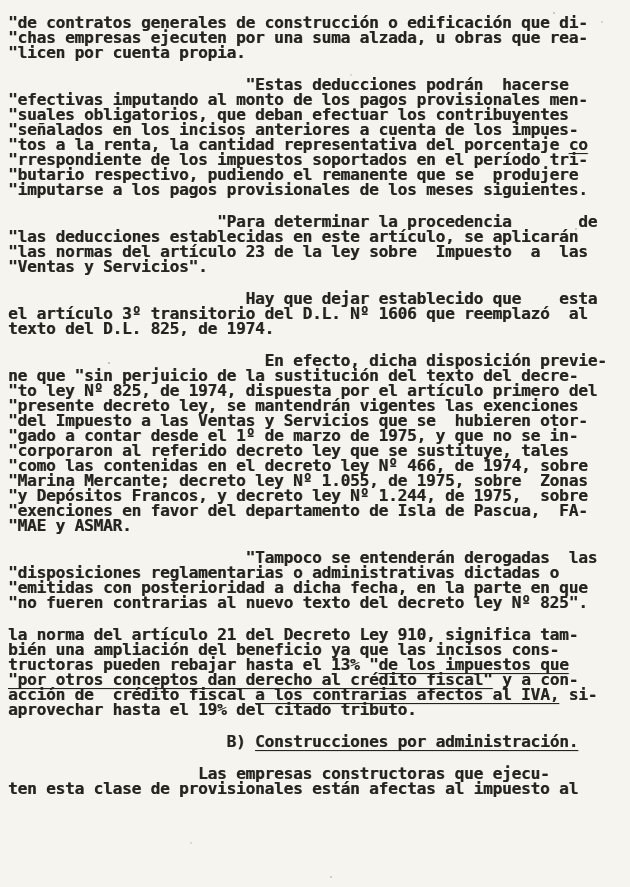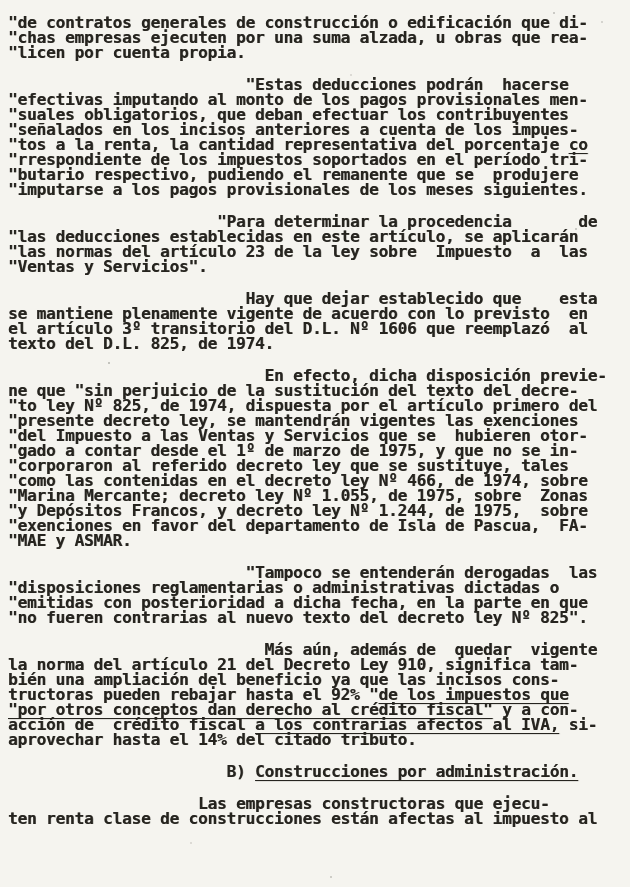--- a/index.html
+++ b/index.html
@@ -79,21 +79,20 @@
       <div class="line"><span>"rrespondiente de los impuestos soportados en el período tri-</span></div>
       <div class="line"><span>"butario respectivo, pudiendo el remanente que se  produjere</span></div>
       <div class="line"><span>"imputarse a los pagos provisionales de los meses siguientes.</span></div>
       <div class="line blank"></div>
       <div class="line"><span>                      "Para determinar la procedencia       de</span></div>
       <div class="line"><span>"las deducciones establecidas en este artículo, se aplicarán</span></div>
       <div class="line"><span>"las normas del artículo 23 de la ley sobre  Impuesto  a  las</span></div>
       <div class="line"><span>"Ventas y Servicios".</span></div>
       <div class="line blank"></div>
       <div class="line"><span>                         Hay que dejar establecido que    esta</span></div>
-      <div class="line"><span>se mantiene plenamente vigente de acuerdo con lo previsto  en</span></div>
       <div class="line"><span>el artículo 3º transitorio del D.L. Nº 1606 que reemplazó  al</span></div>
       <div class="line"><span>texto del D.L. 825, de 1974.</span></div>
       <div class="line blank"></div>
       <div class="line"><span>                           En efecto, dicha disposición previe-</span></div>
       <div class="line"><span>ne que "sin perjuicio de la sustitución del texto del decre-</span></div>
       <div class="line"><span>"to ley Nº 825, de 1974, dispuesta por el artículo primero del</span></div>
       <div class="line"><span>"presente decreto ley, se mantendrán vigentes las exenciones</span></div>
       <div class="line"><span>"del Impuesto a las Ventas y Servicios que se  hubieren otor-</span></div>
       <div class="line"><span>"gado a contar desde el 1º de marzo de 1975, y que no se in-</span></div>
       <div class="line"><span>"corporaron al referido decreto ley que se sustituye, tales</span></div>
@@ -101,27 +100,26 @@
       <div class="line"><span>"Marina Mercante; decreto ley Nº 1.055, de 1975, sobre  Zonas</span></div>
       <div class="line"><span>"y Depósitos Francos, y decreto ley Nº 1.244, de 1975,  sobre</span></div>
       <div class="line"><span>"exenciones en favor del departamento de Isla de Pascua,  FA-</span></div>
       <div class="line"><span>"MAE y ASMAR.</span></div>
       <div class="line blank"></div>
       <div class="line"><span>                         "Tampoco se entenderán derogadas  las</span></div>
       <div class="line"><span>"disposiciones reglamentarias o administrativas dictadas o</span></div>
       <div class="line"><span>"emitidas con posterioridad a dicha fecha, en la parte en que</span></div>
       <div class="line"><span>"no fueren contrarias al nuevo texto del decreto ley Nº 825".</span></div>
       <div class="line blank"></div>
-      <div class="line"><span>                           Más aún, además de  quedar  vigente</span></div>
       <div class="line"><span>la norma del artículo 21 del Decreto Ley 910, significa tam-</span></div>
       <div class="line"><span>bién una ampliación del beneficio ya que las incisos cons-</span></div>
-      <div class="line"><span>tructoras pueden rebajar hasta el 92% "</span><span class="u">de los impuestos que</span></div>
+      <div class="line"><span>tructoras pueden rebajar hasta el 13% "</span><span class="u">de los impuestos que</span></div>
       <div class="line"><span class="u">"por otros conceptos dan derecho al crédito fiscal"</span><span> y a con-</span></div>
       <div class="line"><span>acción de  crédito fiscal </span><span class="u">a los contrarias afectos al IVA,</span><span> si-</span></div>
-      <div class="line"><span>aprovechar hasta el 14% del citado tributo.</span></div>
+      <div class="line"><span>aprovechar hasta el 19% del citado tributo.</span></div>
       <div class="line blank"></div>
       <div class="line"><span>                       B) </span><span class="u">Construcciones por administración.</span></div>
       <div class="line blank"></div>
       <div class="line"><span>                    Las empresas constructoras que ejecu-</span></div>
-      <div class="line"><span>ten renta clase de construcciones están afectas al impuesto al</span></div>
+      <div class="line"><span>ten esta clase de provisionales están afectas al impuesto al</span></div>
     </div>
 </div>
 <div class="specks"></div>
 
 </body></html>

